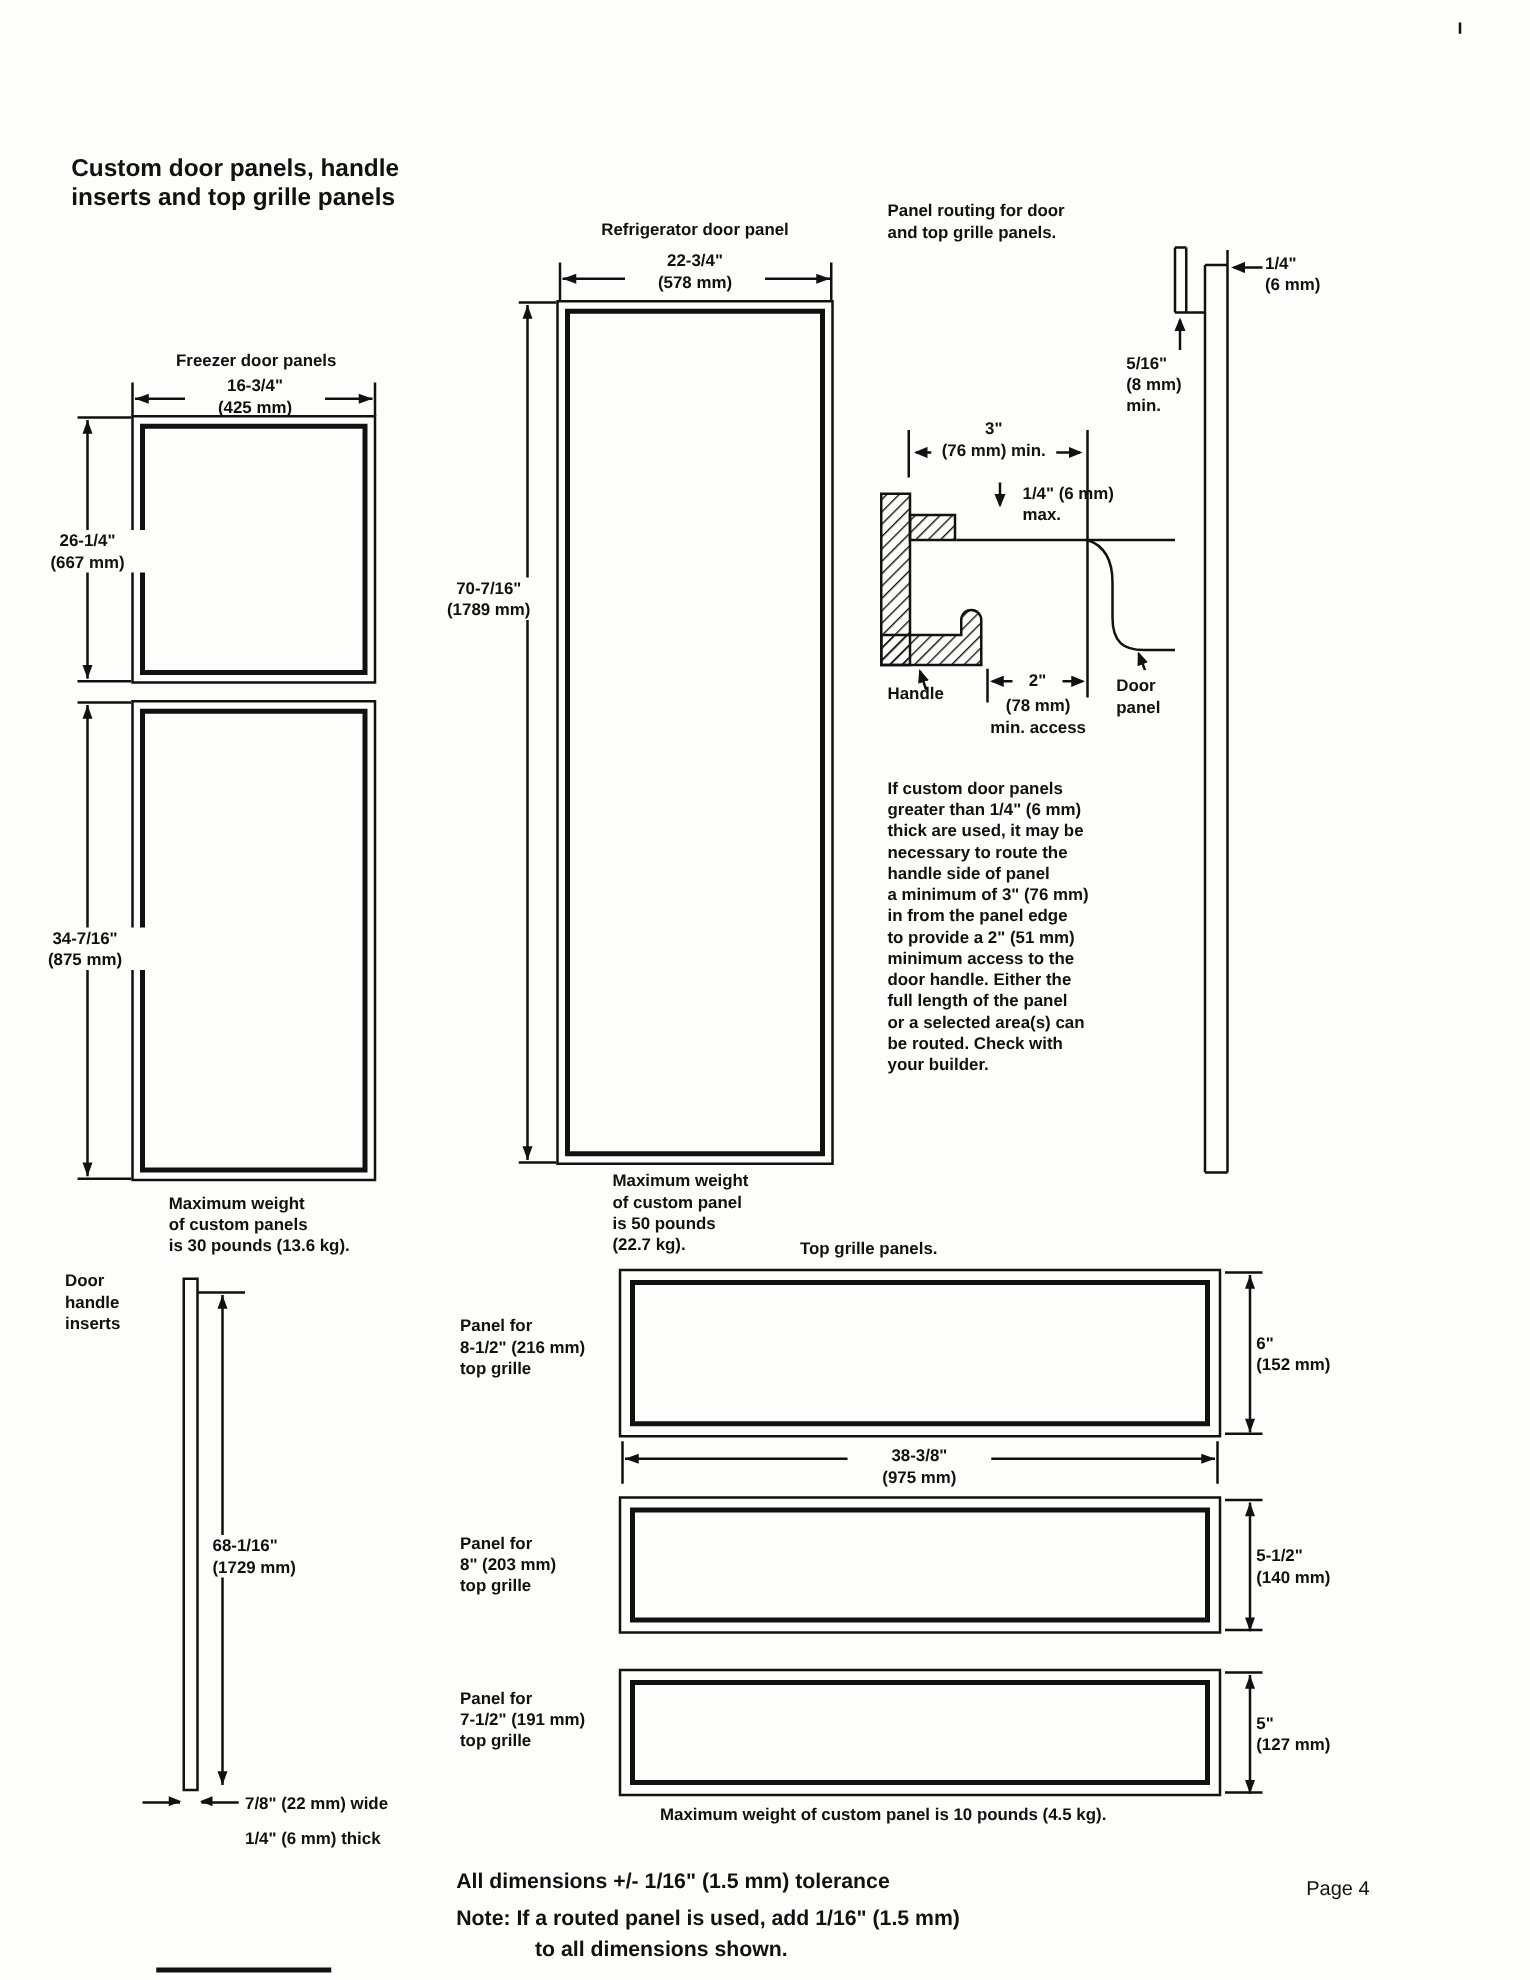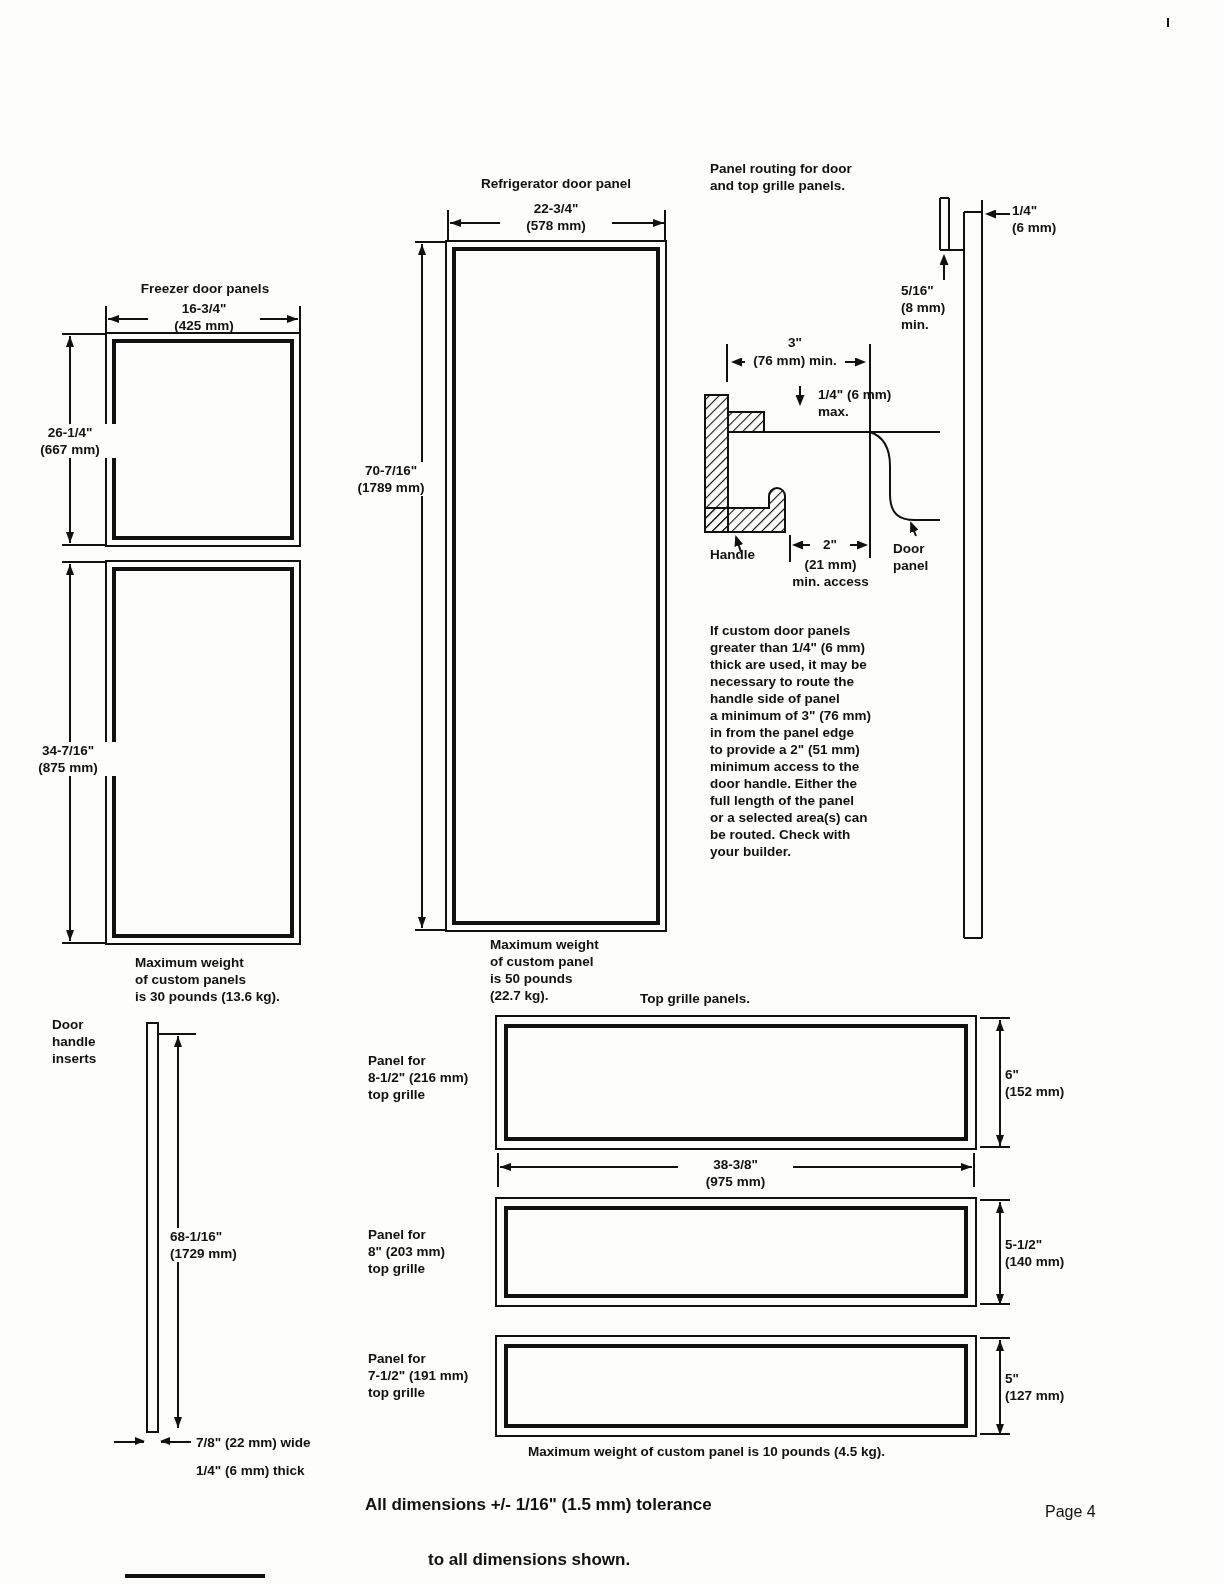--- a/index.html
+++ b/index.html
@@ -23,20 +23,22 @@
   .arr{position:absolute;height:2px;background:#111}
   .arr.r::after{content:"";position:absolute;right:-1px;top:-4px;width:0;height:0;border-top:4px solid transparent;border-bottom:4px solid transparent;border-left:10px solid #111}
   .arr.l::before{content:"";position:absolute;left:-1px;top:-4px;width:0;height:0;border-top:4px solid transparent;border-bottom:4px solid transparent;border-right:10px solid #111}
   svg{position:absolute;overflow:visible}
 </style>
 </head>
 <body>
 
 <div class="page">
 
+  <div class="t" style="left:57px;top:124px;font-size:19.5px;line-height:1.18">Custom door panels, handle
+inserts and top grille panels</div>
   <div class="tick" style="left:1167px;top:18px;width:2px;height:9px"></div>
 
   <div class="t center" style="left:100px;top:280px;width:210px">Freezer door panels</div>
   <div class="tick" style="left:105px;top:306px;width:2px;height:27px"></div>
   <div class="tick" style="left:299px;top:306px;width:2px;height:27px"></div>
   <div class="hdim" style="left:108px;top:318px;width:190px"></div>
   <div class="t center wbg" style="left:148px;top:300px;width:112px">16-3/4"
 (425 mm)</div>
 
   <div class="panel" style="left:105px;top:332px;width:196px;height:215px">
@@ -112,21 +114,21 @@
     <line x1="133" y1="215" x2="171" y2="215" stroke="#111" stroke-width="2" marker-end="url(#ahA)"></line>
     <line x1="221" y1="206" x2="216" y2="193" stroke="#111" stroke-width="2" marker-end="url(#ahA)"></line>
   </svg>
 
   <div class="t center" style="left:770px;top:334px;width:50px">3"</div>
   <div class="t center wbg" style="left:745px;top:352px;width:100px">(76 mm) min.</div>
   <div class="t" style="left:818px;top:386px;width:110px">1/4" (6 mm)
 max.</div>
   <div class="t" style="left:710px;top:546px">Handle</div>
   <div class="t center wbg" style="left:810px;top:536px;width:40px">2"</div>
-  <div class="t center" style="left:788px;top:556px;width:85px">(21 mm)
+  <div class="t center" style="left:788px;top:556px;width:85px">(78 mm)
 min. access</div>
   <div class="t" style="left:893px;top:540px">Door
 panel</div>
 
   <svg style="left:920px;top:190px" width="170" height="760" viewBox="0 0 170 760">
     <defs>
       <marker id="ahB" markerWidth="11" markerHeight="9" refX="9" refY="4.5" orient="auto" markerUnits="userSpaceOnUse">
         <path d="M0,0 L11,4.5 L0,9 Z" fill="#111"></path>
       </marker>
     </defs>
@@ -210,17 +212,18 @@
 top grille</div>
   <div class="tick" style="left:980px;top:1337px;width:30px;height:2px"></div>
   <div class="tick" style="left:980px;top:1433px;width:30px;height:2px"></div>
   <div class="vdim" style="left:999px;top:1340px;height:95px"></div>
   <div class="t" style="left:1005px;top:1370px">5"
 (127 mm)</div>
 
   <div class="t" style="left:528px;top:1443px">Maximum weight of custom panel is 10 pounds (4.5 kg).</div>
 
   <div class="t" style="left:365px;top:1494px;font-size:17px">All dimensions +/- 1/16" (1.5 mm) tolerance</div>
+  <div class="t" style="left:365px;top:1524px;font-size:17px">Note:  If a routed panel is used, add 1/16" (1.5 mm)</div>
   <div class="t" style="left:428px;top:1549px;font-size:17px">to all dimensions shown.</div>
   <div class="t" style="left:1045px;top:1502px;font-size:16px;font-weight:normal">Page 4</div>
   <div class="tick" style="left:125px;top:1574px;width:140px;height:4px"></div>
 
 </div>
 
 </body></html>

